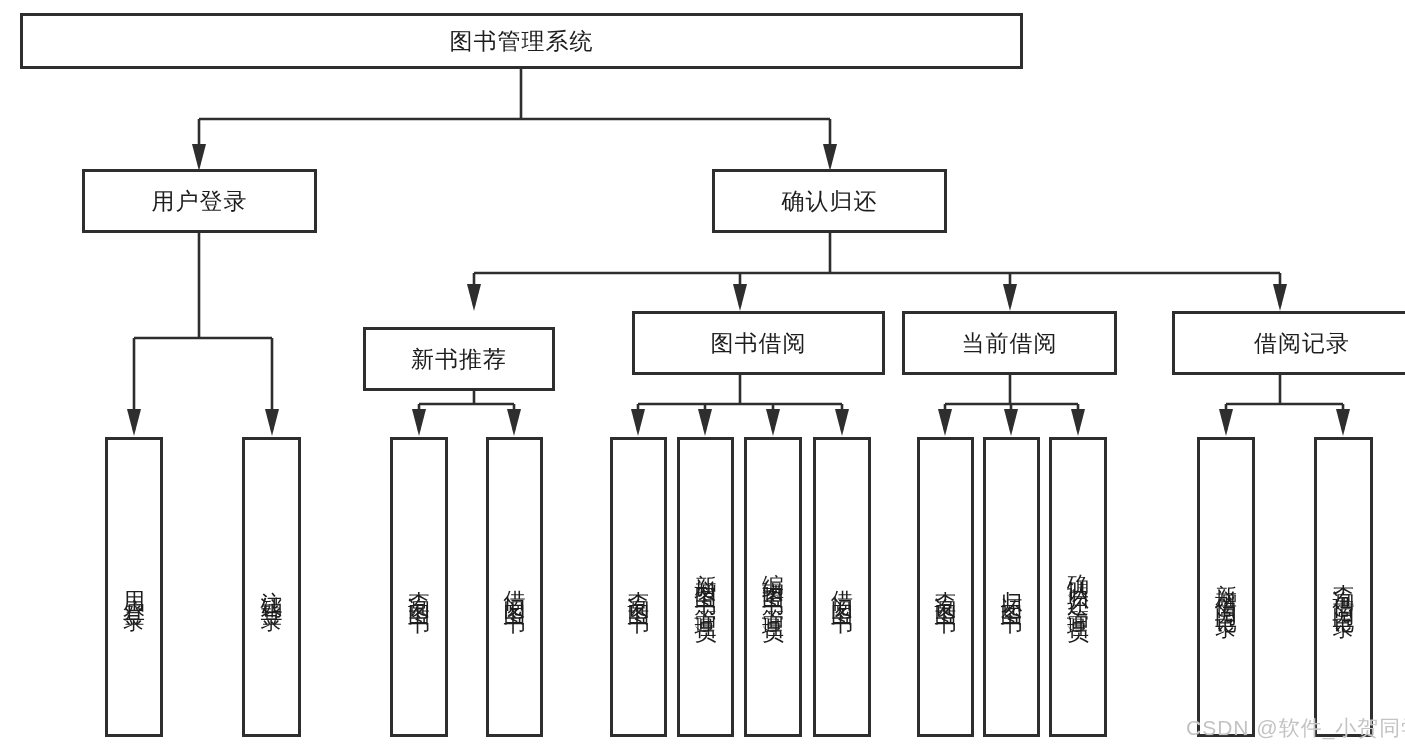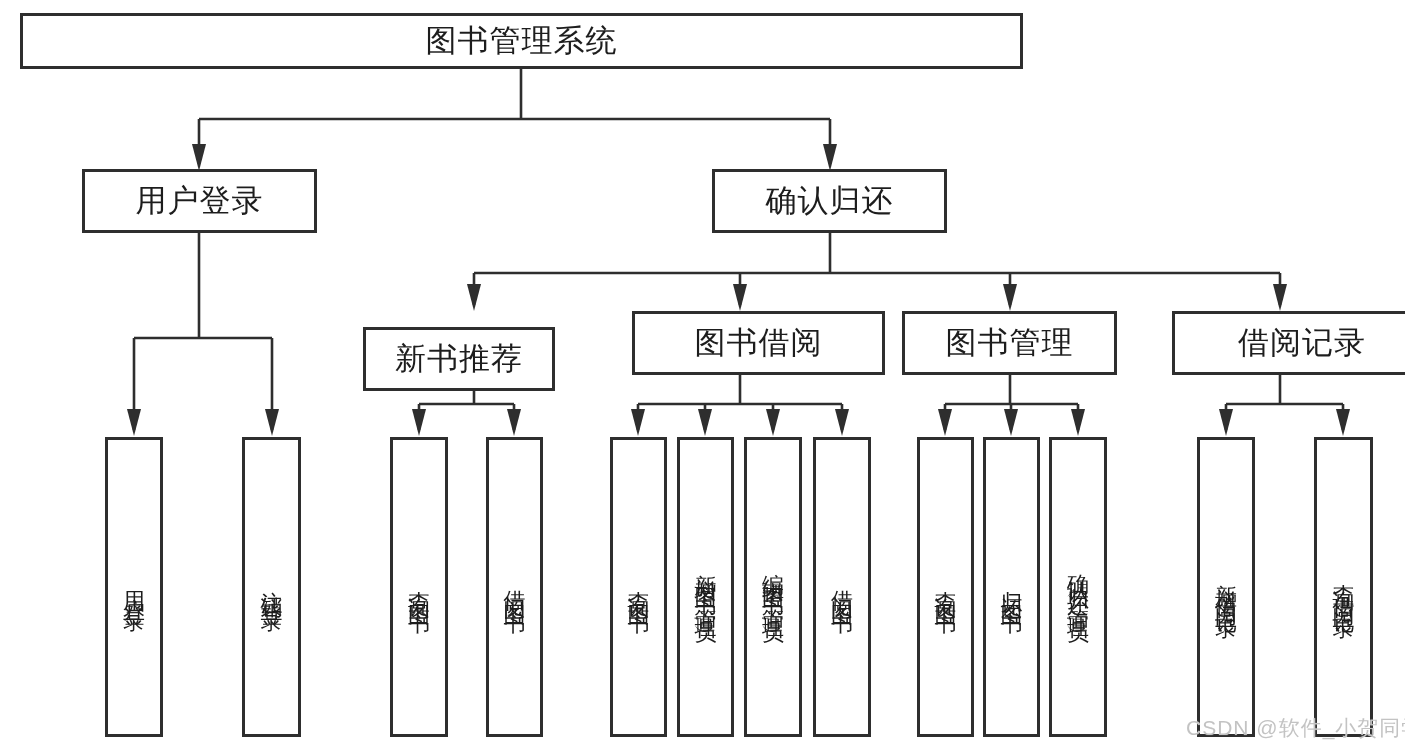--- a/index.html
+++ b/index.html
@@ -20,21 +20,21 @@
     position: absolute;
     background: #ffffff;
     border: 3px solid #2e2e2e;
     box-sizing: border-box;
     display: flex;
     align-items: center;
     justify-content: center;
     color: #1d1d1d;
     z-index: 2;
   }
-  .node.h { font-size: 31px; letter-spacing: 1px; }
+  .node.h { font-size: 23px; letter-spacing: 1px; }
   .node.v span {
     writing-mode: vertical-rl;
     text-orientation: mixed;
     font-size: 22px;
     line-height: 1;
     letter-spacing: 7px;
     white-space: nowrap;
   }
   .watermark {
     position: absolute;
@@ -130,21 +130,21 @@
     <span>确认归还</span>
   </div>
 
   <div class="node h" style="left:363px; top:327px; width:192px; height:64px">
     <span>新书推荐</span>
   </div>
   <div class="node h" style="left:632px; top:311px; width:253px; height:64px">
     <span>图书借阅</span>
   </div>
   <div class="node h" style="left:902px; top:311px; width:215px; height:64px">
-    <span>图书管理</span>
+    <span>当前借阅</span>
   </div>
   <div class="node h" style="left:1172px; top:311px; width:260px; height:64px">
     <span>借阅记录</span>
   </div>
 
   <div class="node v" style="left:105px; top:437px; width:58px; height:300px">
     <span>用户登录</span>
   </div>
   <div class="node v" style="left:242px; top:437px; width:59px; height:300px">
     <span>注销登录</span>

